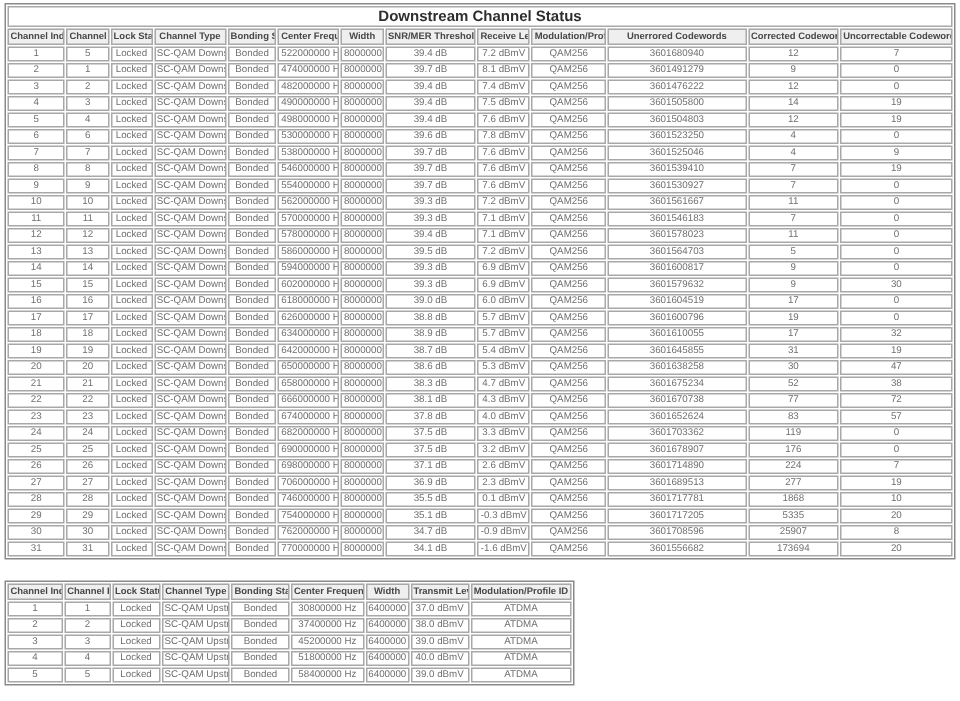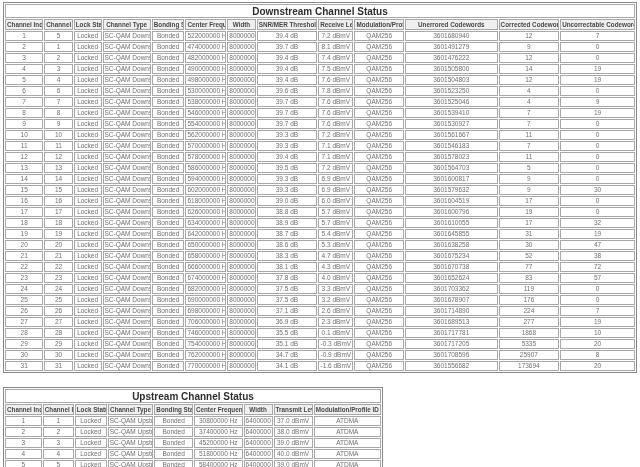--- a/index.html
+++ b/index.html
@@ -566,23 +566,20 @@
         <col style="width: 8.7%;">
         <col style="width: 12.4%;">
         <col style="width: 10.5%;">
         <col style="width: 13.2%;">
         <col style="width: 7.9%;">
         <col style="width: 10.6%;">
         <col style="width: 18.3%;">
       </colgroup>
     <thead>
       <tr>
-        <th class="table-title" colspan="9">Upstream Channel Status</th>
-      </tr>
-      <tr>
           <th class="col-header">Channel Index</th>
           <th class="col-header">Channel ID</th>
           <th class="col-header">Lock Status</th>
           <th class="col-header">Channel Type</th>
           <th class="col-header">Bonding Status</th>
           <th class="col-header">Center Frequency</th>
           <th class="col-header">Width</th>
           <th class="col-header">Transmit Level</th>
           <th class="col-header">Modulation/Profile ID</th>
         </tr>

